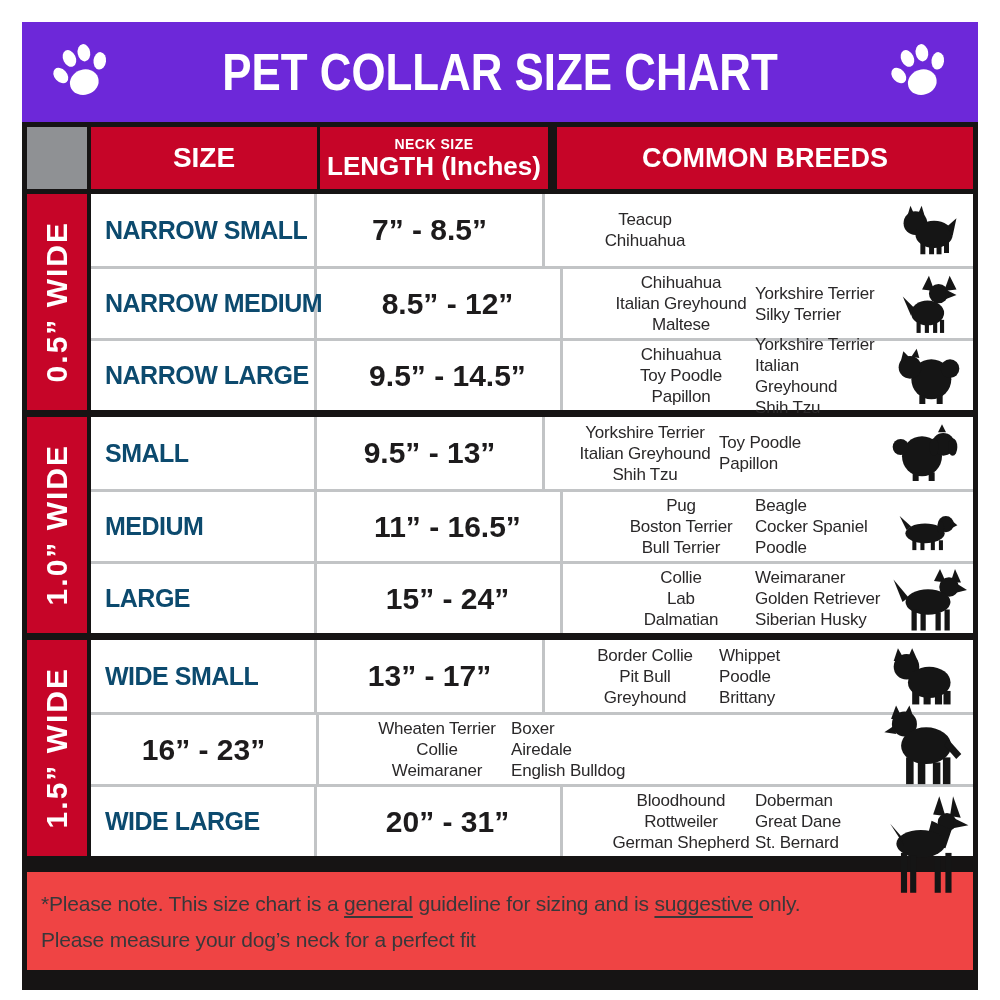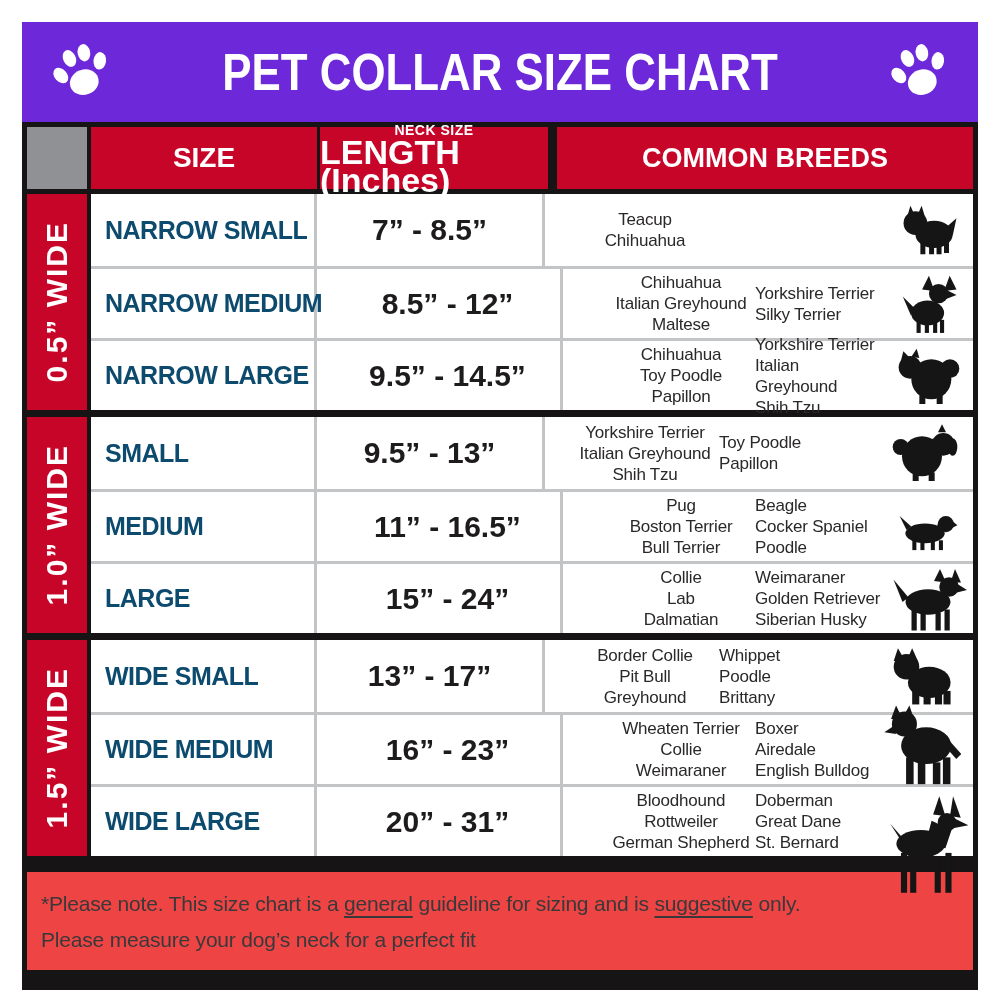--- a/index.html
+++ b/index.html
@@ -15,21 +15,21 @@
   
   .frame { background:#161414; padding:5px 5px 20px 5px; }
 
   
   .header-row { display:flex; height:62px; margin-bottom:5px; }
   .corner { width:60px; margin-right:4px; background:#8f9194; }
   .hcell { background:#c60528; color:#fff; display:flex; flex-direction:column; align-items:center; justify-content:center; font-weight:bold; }
   .hcell.size { width:226px; margin-right:3px; font-size:28px; }
   .hcell.length { width:228px; margin-right:9px; }
   .hcell.length .sub { font-size:14px; line-height:15px; letter-spacing:.5px; }
-  .hcell.length .main { font-size:34px; line-height:28px; }
+  .hcell.length .main { font-size:26px; line-height:28px; }
   .hcell.breeds { flex:1; font-size:27px; }
 
   
   .group { display:flex; }
   .group + .group { margin-top:7px; }
   .groupbar { width:60px; margin-right:4px; background:#c60528; display:flex; align-items:center; justify-content:center; }
   .vtext { writing-mode:vertical-rl; transform:rotate(180deg); color:#fff; font-weight:bold; font-size:30px; letter-spacing:2px; white-space:nowrap; }
   .rows { flex:1; display:flex; flex-direction:column; }
   .row { display:flex; height:72px; background:#fff; align-items:stretch; }
   .row + .row { border-top:3px solid #c2c4c6;gap:18px; }
@@ -319,21 +319,20 @@
                         <rect x="34" y="66" width="10" height="19"></rect>
                         <rect x="50" y="70" width="10" height="15"></rect>
                         <rect x="66" y="70" width="10" height="15"></rect>
                         <rect x="78" y="66" width="10" height="19"></rect>
                       </g>
                     </svg>
                   </div>
                 </div>
               </div>
               <div class="row">
-                <div class="cell cell-size">WIDE MEDIUM</div>
                 <div class="cell cell-length">16” - 23”</div>
                 <div class="cell cell-breeds">
                   <div class="bcol bcol1">
                     <div class="bline">Wheaten Terrier</div>
                     <div class="bline">Collie</div>
                     <div class="bline">Weimaraner</div>
                   </div>
                   <div class="bcol bcol2">
                     <div class="bline">Boxer</div>
                     <div class="bline">Airedale</div>

